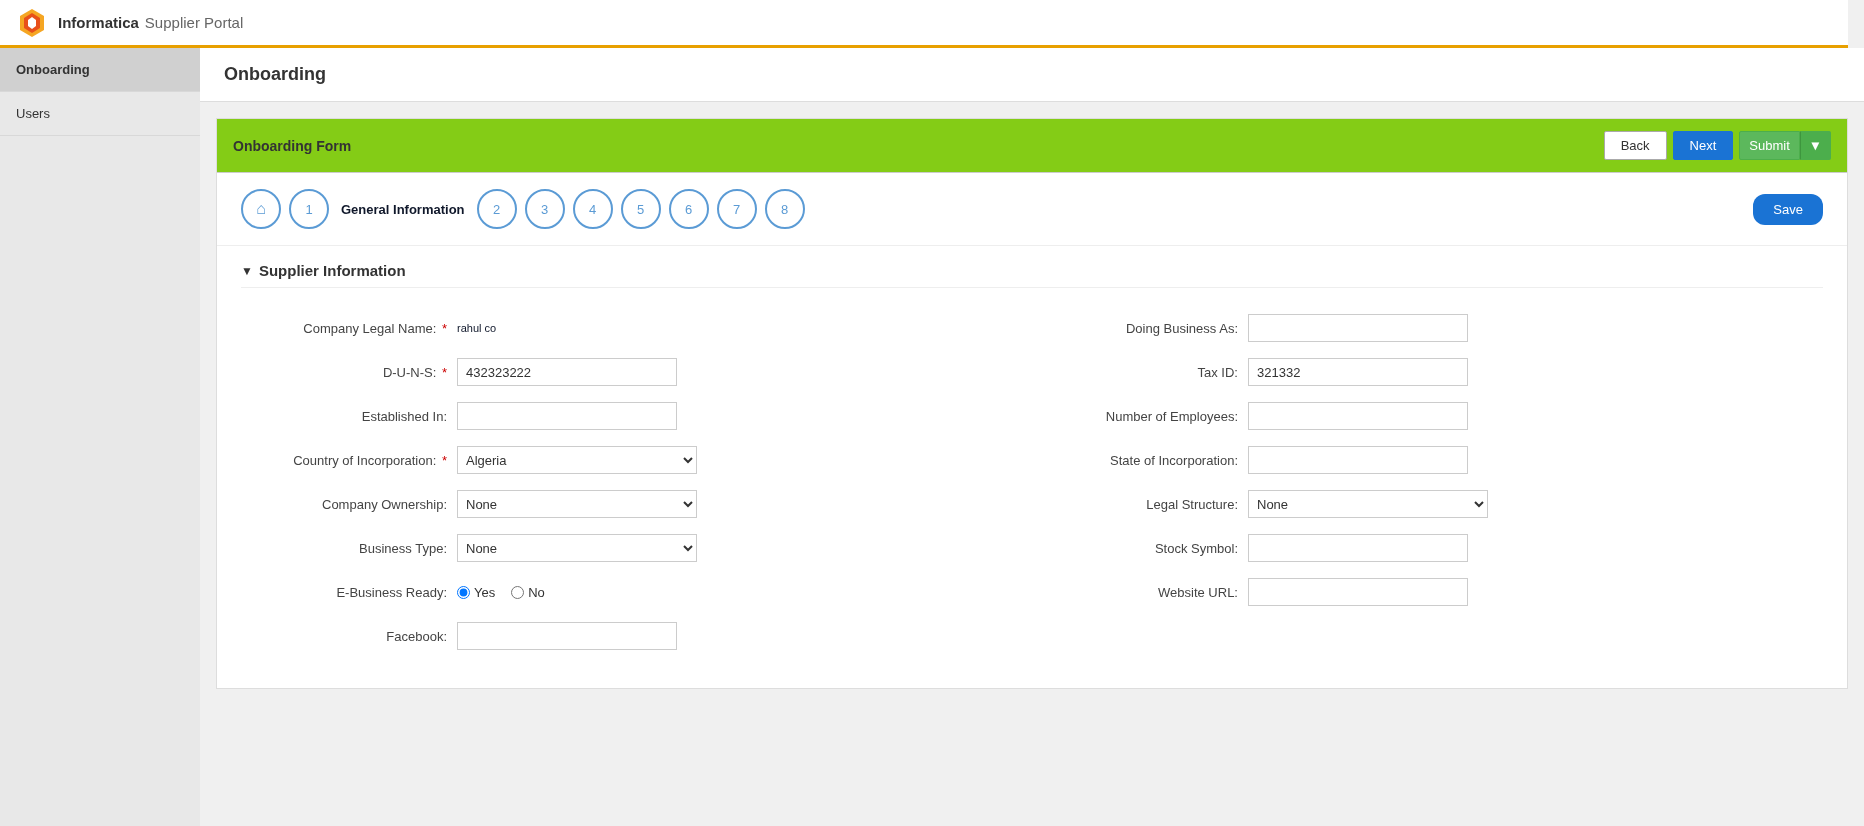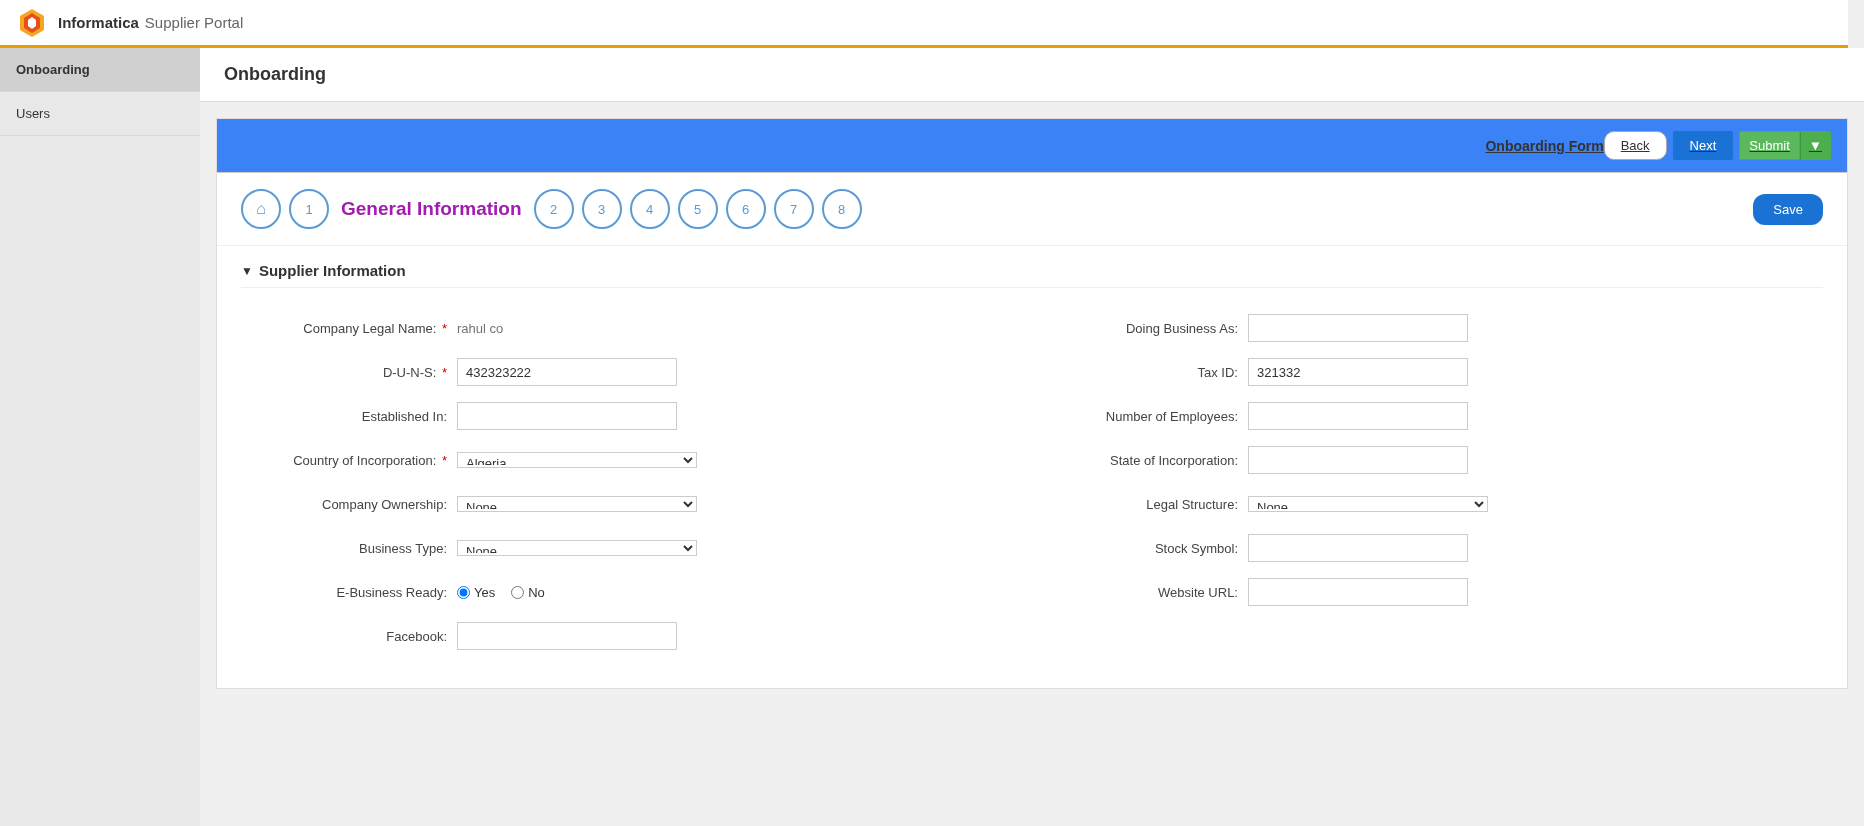--- a/index.html
+++ b/index.html
@@ -79,44 +79,43 @@
     .form-container {
       margin: 16px;
       background: #fff;
       border: 1px solid #ddd;
     }
 
     
     .form-header {
       display: flex;
       align-items: center;
-      justify-content: flex-end;
-      background: #3b82f6;
+      justify-content: space-between;
+      background: #84cc16;
       padding: 12px 16px;
       border-bottom: 1px solid #ccc;
-      text-decoration: underline;
     }
     .form-header-title {
       font-size: 14px;
       font-weight: bold;
       color: #333;
     }
     .form-header-buttons {
       display: flex;
       gap: 6px;
       align-items: center;
     }
     .btn-back {
       background: #fff;
       border: 1px solid #aaa;
       padding: 6px 16px;
       cursor: pointer;
       font-size: 13px;
       color: #333;
-      border-radius: 10px;
+      border-radius: 2px;
     }
     .btn-next {
       background: #1a73d4;
       border: 1px solid #1a73d4;
       padding: 6px 16px;
       cursor: pointer;
       font-size: 13px;
       color: #fff;
       border-radius: 2px;
     }
@@ -162,22 +161,22 @@
       font-size: 13px;
       color: #5b9bd5;
       cursor: pointer;
       flex-shrink: 0;
       background: #fff;
     }
     .step-circle.home {
       font-size: 16px;
     }
     .step-label {
-      font-size: 19px;
-      color: #a21caf;
+      font-size: 13px;
+      color: #0f172a;
       font-weight: bold;
       margin: 0 4px;
     }
     .steps-save {
       margin-left: auto;
     }
     .btn-save {
       background: #1a73d4;
       border: none;
       padding: 8px 20px;
@@ -228,35 +227,35 @@
       font-size: 13px;
       color: #444;
       text-align: right;
       padding-right: 10px;
     }
     .field-label .required {
       color: #cc0000;
       margin-left: 2px;
     }
     .field-value {
-      font-size: 13px;
-      color: #737373;
+      font-size: 11px;
+      color: #0f172a;
       font-weight: normal;
     }
     .field-input {
       height: 28px;
       border: 1px solid #ccc;
       padding: 4px 8px;
       font-size: 13px;
       width: 220px;
       background: #fff;
       color: #333;
     }
     .field-select {
-      height: 16px;
+      height: 28px;
       border: 1px solid #ccc;
       padding: 2px 4px;
       font-size: 13px;
       width: 240px;
       background: #fff;
       color: #333;
       cursor: pointer;
     }
     .radio-group {
       display: flex;

